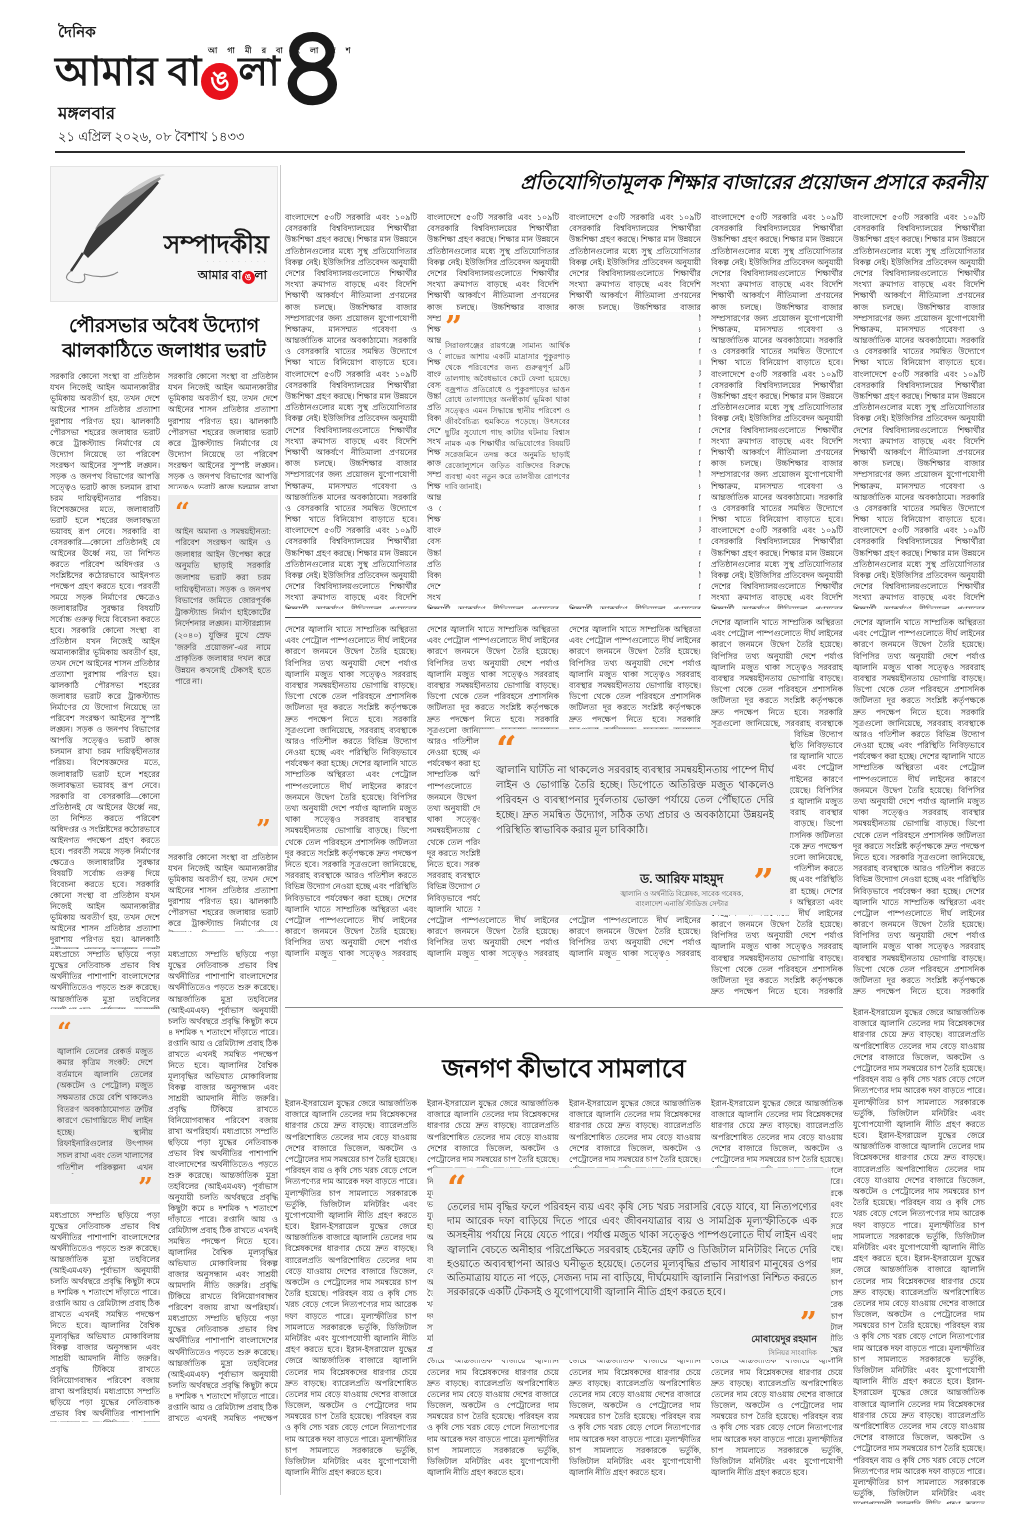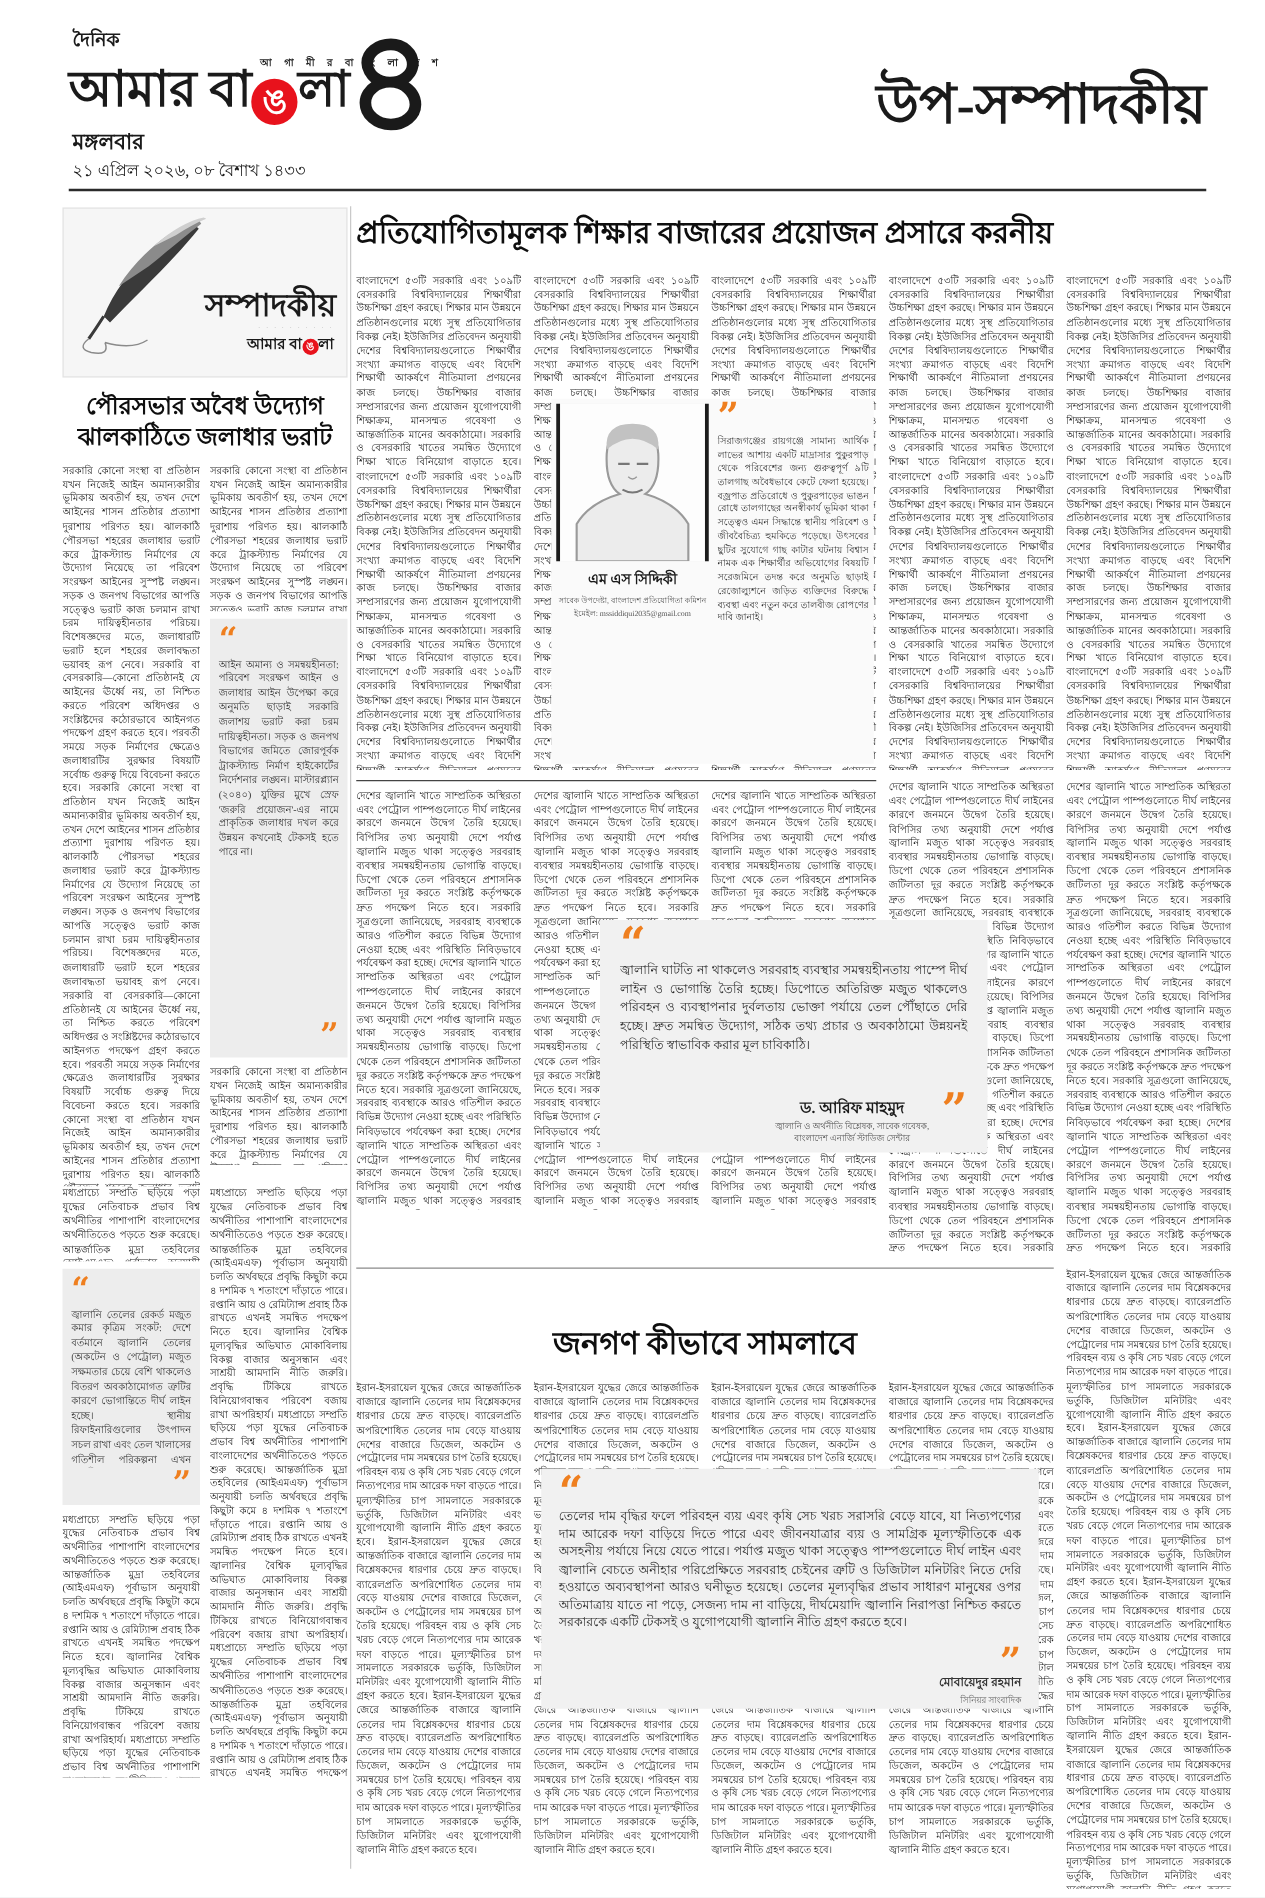--- a/index.html
+++ b/index.html
@@ -37,21 +37,21 @@
   .sb-body{ display:flex; gap:8px; }
   .sb-col { width:110px; font-size:8px; line-height:1.38; }
   .sb-q   { background:#ededed; padding:8px 7px; margin:6px 0; }
   .sb-q .qmark { display:block; font-size:26px; line-height:.7; }
   .sb-q .qmark.close { text-align:right; }
   .sb-q .qtext { font-size:8px; line-height:1.45; text-align:justify; color:#333; margin:4px 0; overflow:hidden; }
 
   
   .main { position:absolute; left:285px; top:163px; width:700px; }
 
-  .art-top h1 { font-size:24px; text-align:left; margin:4px 0 12px; }
+  .art-top h1 { font-size:20px; text-align:right; margin:4px 0 12px;font-style:italic; }
   .art-body { position:relative; display:flex; gap:10px; }
   .art-top .col { height:397px; }
 
   .inset-top { position:absolute; left:156px; top:100px; width:258px; height:292px; background:#fafafa; display:flex; gap:7px; padding:4px; }
   .pcard { width:122px; }
   .photo { height:126px; background:#f4f4f4; border-left:3px solid #1c1c1c; border-right:3px solid #1c1c1c; overflow:hidden; }
   .pname { font-size:11.5px; font-weight:bold; text-align:center; margin-top:6px; }
   .prole { font-size:6.3px; color:#555; text-align:center; margin-top:3px; line-height:1.4; }
   .pmail { font-size:6.3px; color:#555; text-align:center; }
   .qside { width:125px; }
@@ -94,21 +94,20 @@
 <body>
 
 <div class="page">
 
   <div class="daily">দৈনিক</div>
   <div class="tagline">আ গা মী র  বা ং লা দে শ</div>
   <div class="paperlogo"><span>আমার বা</span><span class="circ-big">ঙ</span><span>লা</span></div>
   <div class="dayname">মঙ্গলবার</div>
   <div class="dateline">২১ এপ্রিল ২০২৬, ০৮ বৈশাখ ১৪৩৩</div>
   <div class="pageno">৪</div>
-  <div class="section-t">উপ-সম্পাদকীয়</div>
   <div class="header-rule"></div>
   <div class="vdivider"></div>
 
   <aside class="sidebar">
 
     <div class="edbox">
       <svg class="feather" width="128" height="118" viewBox="0 0 128 118">
         <path d="M100 8 C72 20 42 48 28 82 L33 87 C56 63 84 37 104 12 Z" fill="#3a3a3a"></path>
         <path d="M104 5 C84 11 58 30 40 58 L64 42 C79 30 94 17 106 8 Z" fill="#8b8b8b"></path>
         <path d="M108 3 C97 5 82 13 68 26 L86 17 C94 12 102 7 110 4 Z" fill="#cfcfcf"></path>
@@ -153,35 +152,20 @@
     <article class="art-top">
       <h1>প্রতিযোগিতামূলক শিক্ষার বাজারের প্রয়োজন প্রসারে করনীয়</h1>
       <div class="art-body">
         <div class="col jtext">বাংলাদেশে ৫৩টি সরকারি এবং ১০৯টি বেসরকারি বিশ্ববিদ্যালয়ের শিক্ষার্থীরা উচ্চশিক্ষা গ্রহণ করছে। শিক্ষার মান উন্নয়নে প্রতিষ্ঠানগুলোর মধ্যে সুস্থ প্রতিযোগিতার বিকল্প নেই। ইউজিসির প্রতিবেদন অনুযায়ী দেশের বিশ্ববিদ্যালয়গুলোতে শিক্ষার্থীর সংখ্যা ক্রমাগত বাড়ছে এবং বিদেশি শিক্ষার্থী আকর্ষণে নীতিমালা প্রণয়নের কাজ চলছে। উচ্চশিক্ষার বাজার সম্প্রসারণের জন্য প্রয়োজন যুগোপযোগী শিক্ষাক্রম, মানসম্মত গবেষণা ও আন্তর্জাতিক মানের অবকাঠামো। সরকারি ও বেসরকারি খাতের সমন্বিত উদ্যোগে শিক্ষা খাতে বিনিয়োগ বাড়াতে হবে। বাংলাদেশে ৫৩টি সরকারি এবং ১০৯টি বেসরকারি বিশ্ববিদ্যালয়ের শিক্ষার্থীরা উচ্চশিক্ষা গ্রহণ করছে। শিক্ষার মান উন্নয়নে প্রতিষ্ঠানগুলোর মধ্যে সুস্থ প্রতিযোগিতার বিকল্প নেই। ইউজিসির প্রতিবেদন অনুযায়ী দেশের বিশ্ববিদ্যালয়গুলোতে শিক্ষার্থীর সংখ্যা ক্রমাগত বাড়ছে এবং বিদেশি শিক্ষার্থী আকর্ষণে নীতিমালা প্রণয়নের কাজ চলছে। উচ্চশিক্ষার বাজার সম্প্রসারণের জন্য প্রয়োজন যুগোপযোগী শিক্ষাক্রম, মানসম্মত গবেষণা ও আন্তর্জাতিক মানের অবকাঠামো। সরকারি ও বেসরকারি খাতের সমন্বিত উদ্যোগে শিক্ষা খাতে বিনিয়োগ বাড়াতে হবে। বাংলাদেশে ৫৩টি সরকারি এবং ১০৯টি বেসরকারি বিশ্ববিদ্যালয়ের শিক্ষার্থীরা উচ্চশিক্ষা গ্রহণ করছে। শিক্ষার মান উন্নয়নে প্রতিষ্ঠানগুলোর মধ্যে সুস্থ প্রতিযোগিতার বিকল্প নেই। ইউজিসির প্রতিবেদন অনুযায়ী দেশের বিশ্ববিদ্যালয়গুলোতে শিক্ষার্থীর সংখ্যা ক্রমাগত বাড়ছে এবং বিদেশি শিক্ষার্থী আকর্ষণে নীতিমালা প্রণয়নের কাজ চলছে। উচ্চশিক্ষার বাজার সম্প্রসারণের জন্য প্রয়োজন যুগোপযোগী শিক্ষাক্রম, মানসম্মত গবেষণা ও আন্তর্জাতিক মানের অবকাঠামো। সরকারি ও বেসরকারি খাতের সমন্বিত উদ্যোগে শিক্ষা খাতে বিনিয়োগ বাড়াতে হবে।</div>
         <div class="col jtext">বাংলাদেশে ৫৩টি সরকারি এবং ১০৯টি বেসরকারি বিশ্ববিদ্যালয়ের শিক্ষার্থীরা উচ্চশিক্ষা গ্রহণ করছে। শিক্ষার মান উন্নয়নে প্রতিষ্ঠানগুলোর মধ্যে সুস্থ প্রতিযোগিতার বিকল্প নেই। ইউজিসির প্রতিবেদন অনুযায়ী দেশের বিশ্ববিদ্যালয়গুলোতে শিক্ষার্থীর সংখ্যা ক্রমাগত বাড়ছে এবং বিদেশি শিক্ষার্থী আকর্ষণে নীতিমালা প্রণয়নের কাজ চলছে। উচ্চশিক্ষার বাজার সম্প্রসারণের জন্য প্রয়োজন যুগোপযোগী শিক্ষাক্রম, মানসম্মত গবেষণা ও আন্তর্জাতিক মানের অবকাঠামো। সরকারি ও বেসরকারি খাতের সমন্বিত উদ্যোগে শিক্ষা খাতে বিনিয়োগ বাড়াতে হবে। বাংলাদেশে ৫৩টি সরকারি এবং ১০৯টি বেসরকারি বিশ্ববিদ্যালয়ের শিক্ষার্থীরা উচ্চশিক্ষা গ্রহণ করছে। শিক্ষার মান উন্নয়নে প্রতিষ্ঠানগুলোর মধ্যে সুস্থ প্রতিযোগিতার বিকল্প নেই। ইউজিসির প্রতিবেদন অনুযায়ী দেশের বিশ্ববিদ্যালয়গুলোতে শিক্ষার্থীর সংখ্যা ক্রমাগত বাড়ছে এবং বিদেশি শিক্ষার্থী আকর্ষণে নীতিমালা প্রণয়নের কাজ চলছে। উচ্চশিক্ষার বাজার সম্প্রসারণের জন্য প্রয়োজন যুগোপযোগী শিক্ষাক্রম, মানসম্মত গবেষণা ও আন্তর্জাতিক মানের অবকাঠামো। সরকারি ও বেসরকারি খাতের সমন্বিত উদ্যোগে শিক্ষা খাতে বিনিয়োগ বাড়াতে হবে। বাংলাদেশে ৫৩টি সরকারি এবং ১০৯টি বেসরকারি বিশ্ববিদ্যালয়ের শিক্ষার্থীরা উচ্চশিক্ষা গ্রহণ করছে। শিক্ষার মান উন্নয়নে প্রতিষ্ঠানগুলোর মধ্যে সুস্থ প্রতিযোগিতার বিকল্প নেই। ইউজিসির প্রতিবেদন অনুযায়ী দেশের বিশ্ববিদ্যালয়গুলোতে শিক্ষার্থীর সংখ্যা ক্রমাগত বাড়ছে এবং বিদেশি শিক্ষার্থী আকর্ষণে নীতিমালা প্রণয়নের কাজ চলছে। উচ্চশিক্ষার বাজার সম্প্রসারণের জন্য প্রয়োজন যুগোপযোগী শিক্ষাক্রম, মানসম্মত গবেষণা ও আন্তর্জাতিক মানের অবকাঠামো। সরকারি ও বেসরকারি খাতের সমন্বিত উদ্যোগে শিক্ষা খাতে বিনিয়োগ বাড়াতে হবে।</div>
         <div class="col jtext">বাংলাদেশে ৫৩টি সরকারি এবং ১০৯টি বেসরকারি বিশ্ববিদ্যালয়ের শিক্ষার্থীরা উচ্চশিক্ষা গ্রহণ করছে। শিক্ষার মান উন্নয়নে প্রতিষ্ঠানগুলোর মধ্যে সুস্থ প্রতিযোগিতার বিকল্প নেই। ইউজিসির প্রতিবেদন অনুযায়ী দেশের বিশ্ববিদ্যালয়গুলোতে শিক্ষার্থীর সংখ্যা ক্রমাগত বাড়ছে এবং বিদেশি শিক্ষার্থী আকর্ষণে নীতিমালা প্রণয়নের কাজ চলছে। উচ্চশিক্ষার বাজার সম্প্রসারণের জন্য প্রয়োজন যুগোপযোগী শিক্ষাক্রম, মানসম্মত গবেষণা ও আন্তর্জাতিক মানের অবকাঠামো। সরকারি ও বেসরকারি খাতের সমন্বিত উদ্যোগে শিক্ষা খাতে বিনিয়োগ বাড়াতে হবে। বাংলাদেশে ৫৩টি সরকারি এবং ১০৯টি বেসরকারি বিশ্ববিদ্যালয়ের শিক্ষার্থীরা উচ্চশিক্ষা গ্রহণ করছে। শিক্ষার মান উন্নয়নে প্রতিষ্ঠানগুলোর মধ্যে সুস্থ প্রতিযোগিতার বিকল্প নেই। ইউজিসির প্রতিবেদন অনুযায়ী দেশের বিশ্ববিদ্যালয়গুলোতে শিক্ষার্থীর সংখ্যা ক্রমাগত বাড়ছে এবং বিদেশি শিক্ষার্থী আকর্ষণে নীতিমালা প্রণয়নের কাজ চলছে। উচ্চশিক্ষার বাজার সম্প্রসারণের জন্য প্রয়োজন যুগোপযোগী শিক্ষাক্রম, মানসম্মত গবেষণা ও আন্তর্জাতিক মানের অবকাঠামো। সরকারি ও বেসরকারি খাতের সমন্বিত উদ্যোগে শিক্ষা খাতে বিনিয়োগ বাড়াতে হবে। বাংলাদেশে ৫৩টি সরকারি এবং ১০৯টি বেসরকারি বিশ্ববিদ্যালয়ের শিক্ষার্থীরা উচ্চশিক্ষা গ্রহণ করছে। শিক্ষার মান উন্নয়নে প্রতিষ্ঠানগুলোর মধ্যে সুস্থ প্রতিযোগিতার বিকল্প নেই। ইউজিসির প্রতিবেদন অনুযায়ী দেশের বিশ্ববিদ্যালয়গুলোতে শিক্ষার্থীর সংখ্যা ক্রমাগত বাড়ছে এবং বিদেশি শিক্ষার্থী আকর্ষণে নীতিমালা প্রণয়নের কাজ চলছে। উচ্চশিক্ষার বাজার সম্প্রসারণের জন্য প্রয়োজন যুগোপযোগী শিক্ষাক্রম, মানসম্মত গবেষণা ও আন্তর্জাতিক মানের অবকাঠামো। সরকারি ও বেসরকারি খাতের সমন্বিত উদ্যোগে শিক্ষা খাতে বিনিয়োগ বাড়াতে হবে।</div>
         <div class="col jtext">বাংলাদেশে ৫৩টি সরকারি এবং ১০৯টি বেসরকারি বিশ্ববিদ্যালয়ের শিক্ষার্থীরা উচ্চশিক্ষা গ্রহণ করছে। শিক্ষার মান উন্নয়নে প্রতিষ্ঠানগুলোর মধ্যে সুস্থ প্রতিযোগিতার বিকল্প নেই। ইউজিসির প্রতিবেদন অনুযায়ী দেশের বিশ্ববিদ্যালয়গুলোতে শিক্ষার্থীর সংখ্যা ক্রমাগত বাড়ছে এবং বিদেশি শিক্ষার্থী আকর্ষণে নীতিমালা প্রণয়নের কাজ চলছে। উচ্চশিক্ষার বাজার সম্প্রসারণের জন্য প্রয়োজন যুগোপযোগী শিক্ষাক্রম, মানসম্মত গবেষণা ও আন্তর্জাতিক মানের অবকাঠামো। সরকারি ও বেসরকারি খাতের সমন্বিত উদ্যোগে শিক্ষা খাতে বিনিয়োগ বাড়াতে হবে। বাংলাদেশে ৫৩টি সরকারি এবং ১০৯টি বেসরকারি বিশ্ববিদ্যালয়ের শিক্ষার্থীরা উচ্চশিক্ষা গ্রহণ করছে। শিক্ষার মান উন্নয়নে প্রতিষ্ঠানগুলোর মধ্যে সুস্থ প্রতিযোগিতার বিকল্প নেই। ইউজিসির প্রতিবেদন অনুযায়ী দেশের বিশ্ববিদ্যালয়গুলোতে শিক্ষার্থীর সংখ্যা ক্রমাগত বাড়ছে এবং বিদেশি শিক্ষার্থী আকর্ষণে নীতিমালা প্রণয়নের কাজ চলছে। উচ্চশিক্ষার বাজার সম্প্রসারণের জন্য প্রয়োজন যুগোপযোগী শিক্ষাক্রম, মানসম্মত গবেষণা ও আন্তর্জাতিক মানের অবকাঠামো। সরকারি ও বেসরকারি খাতের সমন্বিত উদ্যোগে শিক্ষা খাতে বিনিয়োগ বাড়াতে হবে। বাংলাদেশে ৫৩টি সরকারি এবং ১০৯টি বেসরকারি বিশ্ববিদ্যালয়ের শিক্ষার্থীরা উচ্চশিক্ষা গ্রহণ করছে। শিক্ষার মান উন্নয়নে প্রতিষ্ঠানগুলোর মধ্যে সুস্থ প্রতিযোগিতার বিকল্প নেই। ইউজিসির প্রতিবেদন অনুযায়ী দেশের বিশ্ববিদ্যালয়গুলোতে শিক্ষার্থীর সংখ্যা ক্রমাগত বাড়ছে এবং বিদেশি শিক্ষার্থী আকর্ষণে নীতিমালা প্রণয়নের কাজ চলছে। উচ্চশিক্ষার বাজার সম্প্রসারণের জন্য প্রয়োজন যুগোপযোগী শিক্ষাক্রম, মানসম্মত গবেষণা ও আন্তর্জাতিক মানের অবকাঠামো। সরকারি ও বেসরকারি খাতের সমন্বিত উদ্যোগে শিক্ষা খাতে বিনিয়োগ বাড়াতে হবে।</div>
         <div class="col jtext">বাংলাদেশে ৫৩টি সরকারি এবং ১০৯টি বেসরকারি বিশ্ববিদ্যালয়ের শিক্ষার্থীরা উচ্চশিক্ষা গ্রহণ করছে। শিক্ষার মান উন্নয়নে প্রতিষ্ঠানগুলোর মধ্যে সুস্থ প্রতিযোগিতার বিকল্প নেই। ইউজিসির প্রতিবেদন অনুযায়ী দেশের বিশ্ববিদ্যালয়গুলোতে শিক্ষার্থীর সংখ্যা ক্রমাগত বাড়ছে এবং বিদেশি শিক্ষার্থী আকর্ষণে নীতিমালা প্রণয়নের কাজ চলছে। উচ্চশিক্ষার বাজার সম্প্রসারণের জন্য প্রয়োজন যুগোপযোগী শিক্ষাক্রম, মানসম্মত গবেষণা ও আন্তর্জাতিক মানের অবকাঠামো। সরকারি ও বেসরকারি খাতের সমন্বিত উদ্যোগে শিক্ষা খাতে বিনিয়োগ বাড়াতে হবে। বাংলাদেশে ৫৩টি সরকারি এবং ১০৯টি বেসরকারি বিশ্ববিদ্যালয়ের শিক্ষার্থীরা উচ্চশিক্ষা গ্রহণ করছে। শিক্ষার মান উন্নয়নে প্রতিষ্ঠানগুলোর মধ্যে সুস্থ প্রতিযোগিতার বিকল্প নেই। ইউজিসির প্রতিবেদন অনুযায়ী দেশের বিশ্ববিদ্যালয়গুলোতে শিক্ষার্থীর সংখ্যা ক্রমাগত বাড়ছে এবং বিদেশি শিক্ষার্থী আকর্ষণে নীতিমালা প্রণয়নের কাজ চলছে। উচ্চশিক্ষার বাজার সম্প্রসারণের জন্য প্রয়োজন যুগোপযোগী শিক্ষাক্রম, মানসম্মত গবেষণা ও আন্তর্জাতিক মানের অবকাঠামো। সরকারি ও বেসরকারি খাতের সমন্বিত উদ্যোগে শিক্ষা খাতে বিনিয়োগ বাড়াতে হবে। বাংলাদেশে ৫৩টি সরকারি এবং ১০৯টি বেসরকারি বিশ্ববিদ্যালয়ের শিক্ষার্থীরা উচ্চশিক্ষা গ্রহণ করছে। শিক্ষার মান উন্নয়নে প্রতিষ্ঠানগুলোর মধ্যে সুস্থ প্রতিযোগিতার বিকল্প নেই। ইউজিসির প্রতিবেদন অনুযায়ী দেশের বিশ্ববিদ্যালয়গুলোতে শিক্ষার্থীর সংখ্যা ক্রমাগত বাড়ছে এবং বিদেশি শিক্ষার্থী আকর্ষণে নীতিমালা প্রণয়নের কাজ চলছে। উচ্চশিক্ষার বাজার সম্প্রসারণের জন্য প্রয়োজন যুগোপযোগী শিক্ষাক্রম, মানসম্মত গবেষণা ও আন্তর্জাতিক মানের অবকাঠামো। সরকারি ও বেসরকারি খাতের সমন্বিত উদ্যোগে শিক্ষা খাতে বিনিয়োগ বাড়াতে হবে।</div>
 
         <div class="inset-top">
-          <div class="pcard">
-            <div class="photo">
-              <svg width="116" height="126" viewBox="0 0 100 110">
-                <rect width="100" height="110" fill="#fdfdfd"></rect>
-                <path d="M50 16 q-17 0 -18 19 q-1 21 9 28 q-21 6 -30 21 l0 26 l78 0 l0 -26 q-9 -15 -30 -21 q10 -7 9 -28 q-1 -19 -18 -19z" fill="#ececec" stroke="#9a9a9a" stroke-width="1.5"></path>
-                <path d="M32 32 q18 -15 36 0 q2 -18 -18 -18 q-20 0 -18 18z" fill="#c2c2c2"></path>
-                <path d="M40 42 h8 M53 42 h8" stroke="#777" stroke-width="1.6"></path>
-                <path d="M47 51 q3 3 6 0" stroke="#999" fill="none"></path>
-                <path d="M43 60 q7 4 14 0" stroke="#777" stroke-width="1.4" fill="none"></path>
-              </svg>
-            </div>
-            <div class="pname">এম এস সিদ্দিকী</div>
-            <div class="prole">সাবেক উপদেষ্টা, বাংলাদেশ প্রতিযোগিতা কমিশন</div>
-            <div class="pmail">ইমেইল: mssiddiqui2035@gmail.com</div>
-          </div>
           <div class="qside">
             <span class="qmark">”</span>
             <div class="qtext">সিরাজগঞ্জের রায়গঞ্জে সামান্য আর্থিক লাভের আশায় একটি মাদ্রাসার পুকুরপাড় থেকে পরিবেশের জন্য গুরুত্বপূর্ণ ৯টি তালগাছ অবৈধভাবে কেটে ফেলা হয়েছে। বজ্রপাত প্রতিরোধে ও পুকুরপাড়ের ভাঙন রোধে তালগাছের অনস্বীকার্য ভূমিকা থাকা সত্ত্বেও এমন সিদ্ধান্তে স্থানীয় পরিবেশ ও জীববৈচিত্র্য হুমকিতে পড়েছে। উৎসবের ছুটির সুযোগে গাছ কাটার ঘটনায় বিশ্বাস নামক এক শিক্ষার্থীর অভিযোগের বিষয়টি সরেজমিনে তদন্ত করে অনুমতি ছাড়াই রেজোল্যুশনে জড়িত ব্যক্তিদের বিরুদ্ধে ব্যবস্থা এবং নতুন করে তালবীজ রোপণের দাবি জানাই।</div>
           </div>
         </div>
       </div>
     </article>
 
     <article class="art-mid art-mid-wrap">
       <div class="mid-left">

